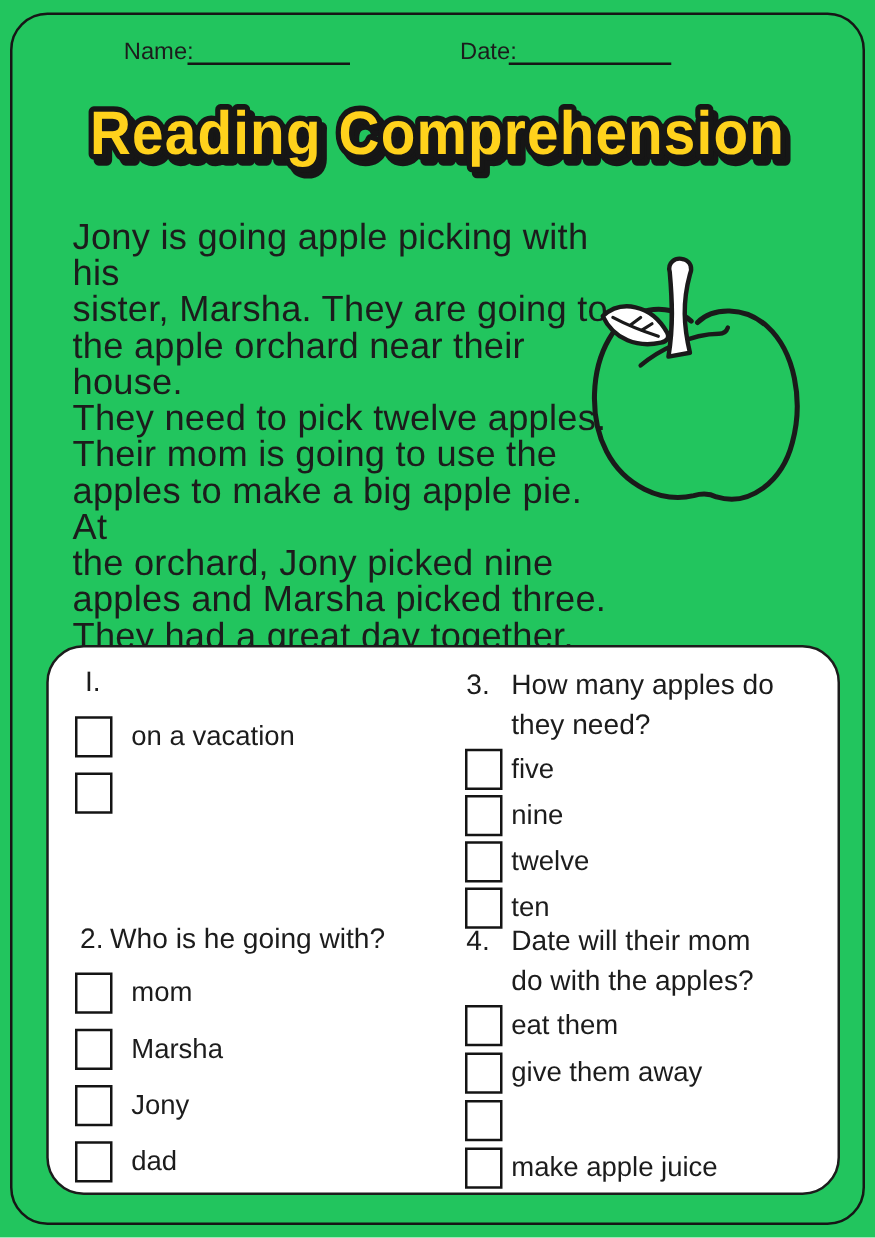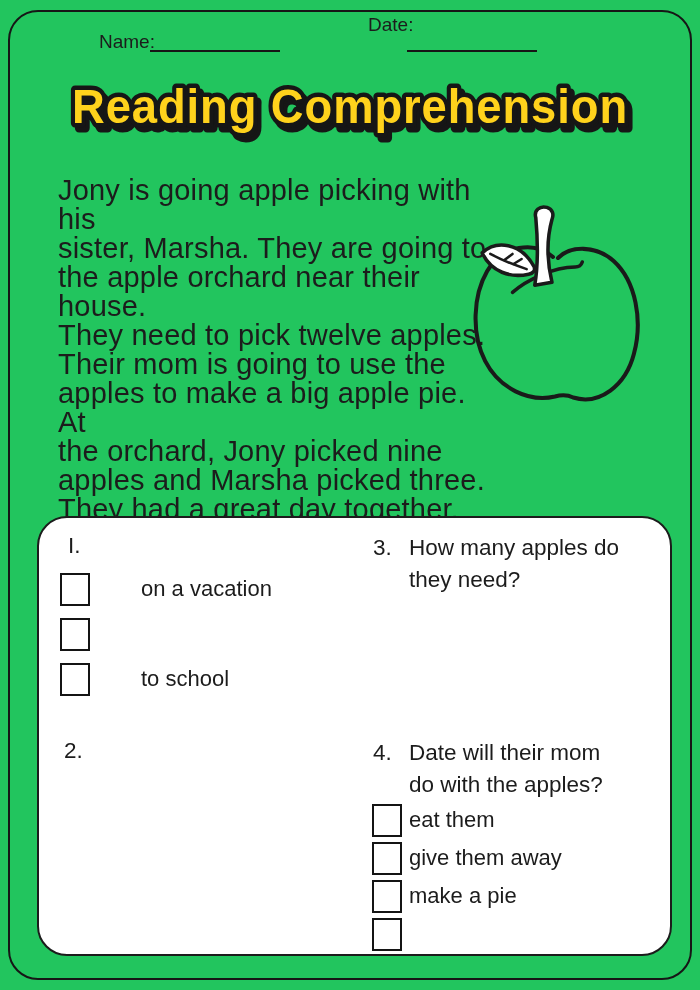--- a/index.html
+++ b/index.html
@@ -9,21 +9,21 @@
   }
   .page-border{
     position:absolute;left:8px;top:10px;width:680px;height:966px;
     border:2px solid #161616;border-radius:30px;
   }
   
   .hdr-label{position:absolute;font-size:19px;color:#1c1c1c;}
   .hdr-line{position:absolute;height:0;border-bottom:2px solid #161616;}
   #name-label{left:99px;top:31px;}
   #name-line{left:150px;top:50px;width:130px;}
-  #date-label{left:368px;top:14px;text-align:center;}
+  #date-label{left:368px;top:31px;text-align:center;}
   #date-line{left:407px;top:50px;width:130px;}
   
   #title-svg{position:absolute;left:0;top:76px;width:700px;height:80px;}
   #title-svg text{
     font-family:"Liberation Sans", sans-serif;font-weight:bold;font-size:49px;
     letter-spacing:1px;
   }
   
   #passage{
     position:absolute;left:58px;top:176px;width:440px;
@@ -47,21 +47,21 @@
   #q1 .q-header{margin-left:8px;}
   #q2 .q-header{margin-left:4px;}
   .col-right .q-header{margin-left:1px;}
   .q-num{flex:0 0 auto;}
   .col-left .q-num{width:24px;}
   .col-right .q-num{width:36px;}
   .q-text{white-space:pre-line;}
   .opts-left{margin-top:13px;}
   .opts-right{margin-top:3px;}
   .opt{display:flex;align-items:flex-start;}
-  .opts-left .opt{margin-bottom:12px;gap:36px;}
+  .opts-left .opt{margin-bottom:12px;}
   .opts-right .opt{margin-bottom:4px;}
   #q4 .opt{margin-bottom:5px;text-align:center;}
   .cb{
     flex:0 0 auto;width:26px;height:29px;background:#fff;
     border:2.5px solid #141414;box-sizing:content-box;cursor:pointer;
   }
   .opts-left .cb{margin-right:15px;}
   .opts-right .cb{margin-right:7px;}
   .opt-label{font-size:22px;line-height:32px;}
 </style>
@@ -115,59 +115,92 @@
       <span class="q-num">I.</span>
     </div>
     <div class="opts-left">
       <div class="opt">
         <span class="cb"></span>
         <span class="opt-label">on a vacation</span>
       </div>
       <div class="opt">
         <span class="cb"></span>
       </div>
-      <div class="opt">
-        <span class="cb"></span>
-        <span class="opt-label">to school</span>
-      </div>
     </div>
   </div>
 
   <div class="q-block col-left" id="q2">
     <div class="q-header">
       <span class="q-num">2.</span>
+      <span class="q-text">Who is he going with?</span>
+    </div>
+    <div class="opts-left">
+      <div class="opt">
+        <span class="cb"></span>
+        <span class="opt-label">mom</span>
+      </div>
+      <div class="opt">
+        <span class="cb"></span>
+        <span class="opt-label">Marsha</span>
+      </div>
+      <div class="opt">
+        <span class="cb"></span>
+        <span class="opt-label">Jony</span>
+      </div>
+      <div class="opt">
+        <span class="cb"></span>
+        <span class="opt-label">dad</span>
+      </div>
     </div>
   </div>
 
   <div class="q-block col-right" id="q3">
     <div class="q-header">
       <span class="q-num">3.</span>
       <span class="q-text">How many apples do
 they need?</span>
     </div>
+    <div class="opts-right">
+      <div class="opt">
+        <span class="cb"></span>
+        <span class="opt-label">five</span>
+      </div>
+      <div class="opt">
+        <span class="cb"></span>
+        <span class="opt-label">nine</span>
+      </div>
+      <div class="opt">
+        <span class="cb"></span>
+        <span class="opt-label">twelve</span>
+      </div>
+      <div class="opt">
+        <span class="cb"></span>
+        <span class="opt-label">ten</span>
+      </div>
+    </div>
   </div>
 
   <div class="q-block col-right" id="q4">
     <div class="q-header">
       <span class="q-num">4.</span>
       <span class="q-text">Date will their mom
 do with the apples?</span>
     </div>
     <div class="opts-right">
       <div class="opt">
         <span class="cb"></span>
         <span class="opt-label">eat them</span>
       </div>
       <div class="opt">
         <span class="cb"></span>
         <span class="opt-label">give them away</span>
       </div>
       <div class="opt">
         <span class="cb"></span>
-        <span class="opt-label">make a pie</span>
-      </div>
-      <div class="opt">
-        <span class="cb"></span>
+      </div>
+      <div class="opt">
+        <span class="cb"></span>
+        <span class="opt-label">make apple juice</span>
       </div>
     </div>
   </div>
 
 </div>
 
 </body></html>

